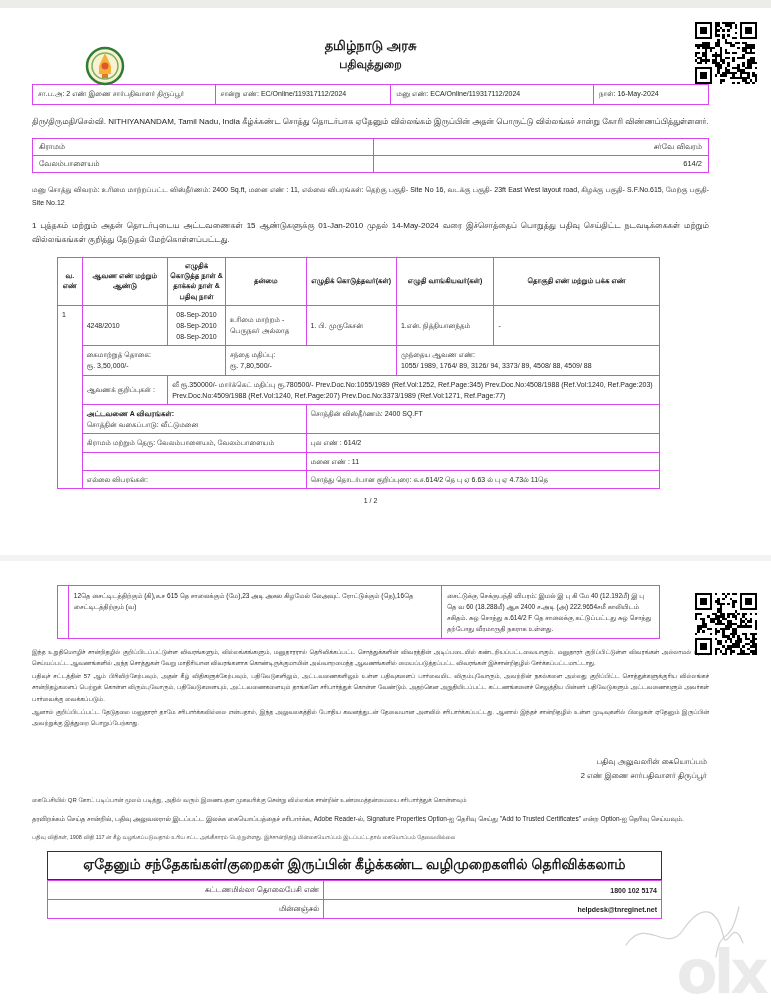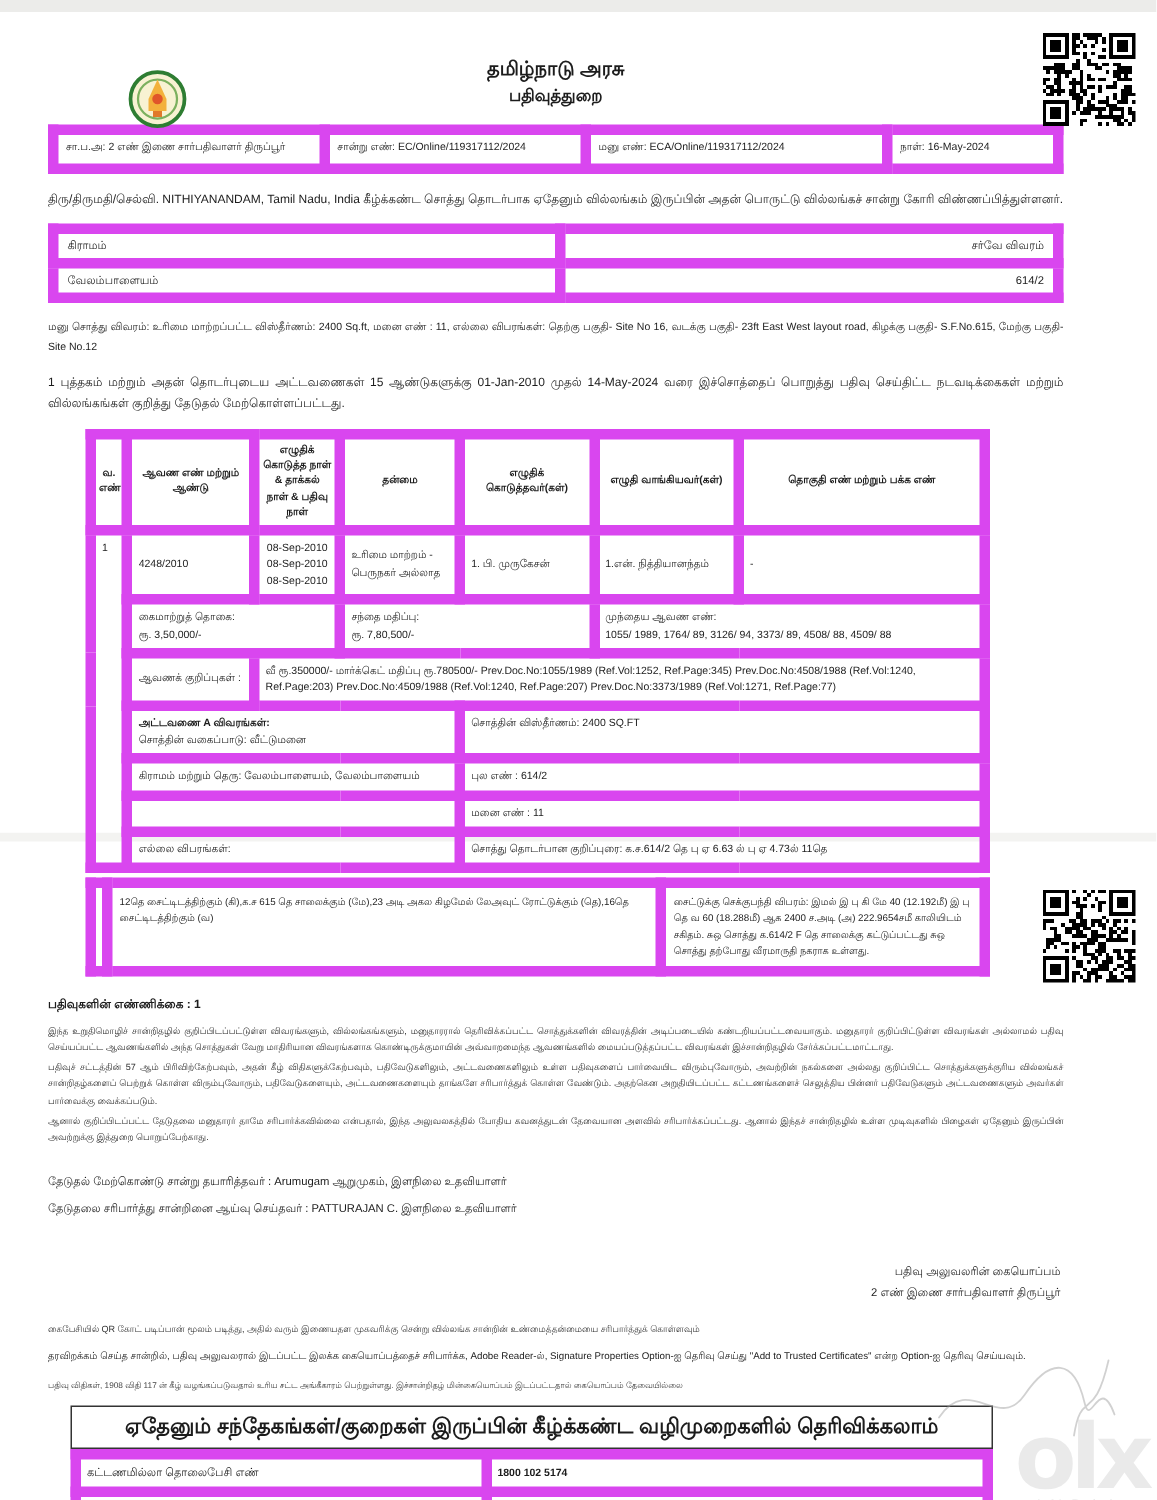--- a/index.html
+++ b/index.html
@@ -23,21 +23,21 @@
   .qr1{top:14px;}
   .qr2{top:8px;}
 
   
   .hdr{text-align:center;padding-top:30px;}
   .hdr .l1{font-size:13px;font-weight:bold;}
   .hdr .l2{font-size:11px;font-weight:bold;margin-top:3px;}
   .hdr .title{font-size:13px;font-weight:bold;margin-top:12px;letter-spacing:.3px;}
 
   table{border-collapse:collapse;}
-  td,th{border:7px solid #d946ef;vertical-align:top;margin-left:27px;}
+  td,th{border:1px solid #d946ef;vertical-align:top;margin-left:27px;}
 
   .info-table{width:100%;margin-top:12px;font-size:7px;}
   .info-table td{padding:4px 5px;line-height:1.5;}
   .info-table td:nth-child(1){width:27%;}
   .info-table td:nth-child(2){width:26%;}
   .info-table td:nth-child(3){width:30%;}
   .info-table td:nth-child(4){width:17%;}
 
   .para{font-size:8px;line-height:1.75;text-align:justify;margin-top:10px;}
   .para.small{font-size:7px;line-height:1.9;}
@@ -73,21 +73,21 @@
   .disc p{margin:0 0 2px 0;}
   .staff{font-size:7.5px;margin-top:14px;line-height:2.4;}
   .signblock{text-align:right;font-size:7.5px;margin-top:26px;line-height:1.9;padding-right:2px;}
   .qrnote{font-size:6px;color:#333;margin-top:14px;}
   .adobenote{font-size:6.5px;line-height:1.8;text-align:justify;margin-top:9px;}
   .legalnote{font-size:5.5px;color:#444;margin-top:9px;}
 
   .banner{margin-left:15px;width:613px;margin-top:10px;border:1px solid #333;
           font-size:14px;font-weight:bold;text-align:center;padding:4px 0 5px 0;}
   .footer-table{margin-left:15px;width:615px;font-size:7.5px;border-top:none;}
-  .footer-table td{padding:4px 4px;text-align:left;vertical-align:middle;}
+  .footer-table td{padding:4px 4px;text-align:right;vertical-align:middle;}
   .footer-table td:nth-child(1){width:45%;}
   .footer-table .val{font-weight:bold;font-size:7px;}
 
   .watermark{position:absolute;right:6px;bottom:14px;text-align:center;pointer-events:none;}
   .watermark .olx{font-size:60px;font-weight:bold;color:rgba(185,185,185,0.30);
     letter-spacing:-4px;line-height:.8;font-family:"DejaVu Sans",sans-serif;}
   .watermark .india{font-size:11px;letter-spacing:6px;color:rgba(160,160,160,0.55);margin-top:2px;}
   .signature-scribble{position:absolute;right:20px;top:310px;opacity:.45;}
 </style>
 </head>
@@ -666,32 +666,27 @@
         </colgroup>
       <tbody>
           <tr>
         <td></td>
         <td>12தெ சைட்டிடத்திற்கும் (கி),க.ச 615 தெ சாலைக்கும் (மே),23 அடி அகல கிழமேல் லேஅவுட் ரோட்டுக்கும் (தெ),16தெ சைட்டிடத்திற்கும் (வ)</td>
         <td>சைட்டுக்கு செக்குபந்தி விபரம்: இமல் இ பு கி மே 40 (12.192மீ) இ பு தெ வ 60 (18.288மீ) ஆக 2400 ச.அடி (அ) 222.9654சமீ காலியிடம் சகிதம். சுஒ சொத்து க.614/2 F தெ சாலைக்கு கட்டுப்பட்டது சுஒ சொத்து தற்போது வீரமாருதி நகராக உள்ளது.</td>
       </tr>
     </tbody>
       </table>
 
-    <div class="count-line">பதிவுகளின் எண்ணிக்கை : 1</div>
 
     <div class="disc">
       <p>இந்த உறுதிமொழிச் சான்றிதழில் குறிப்பிடப்பட்டுள்ள விவரங்களும், வில்லங்கங்களும், மனுதாரரால் தெரிவிக்கப்பட்ட சொத்துக்களின் விவரத்தின் அடிப்படையில் கண்டறியப்பட்டவையாகும். மனுதாரர் குறிப்பிட்டுள்ள விவரங்கள் அல்லாமல் பதிவு செய்யப்பட்ட ஆவணங்களில் அந்த சொத்துகள் வேறு மாதிரியான விவரங்களாக கொண்டிருக்குமாயின் அவ்வாறமைந்த ஆவணங்களில் மையப்படுத்தப்பட்ட விவரங்கள் இச்சான்றிதழில் சேர்க்கப்பட்டமாட்டாது.</p>
       <p>பதிவுச் சட்டத்தின் 57 ஆம் பிரிவிற்கேற்பவும், அதன் கீழ் விதிகளுக்கேற்பவும், பதிவேடுகளிலும், அட்டவணைகளிலும் உள்ள பதிவுகளைப் பார்வையிட விரும்புவோரும், அவற்றின் நகல்களை அல்லது குறிப்பிட்ட சொத்துக்களுக்குரிய வில்லங்கச் சான்றிதழ்களைப் பெற்றுக் கொள்ள விரும்புவோரும், பதிவேடுகளையும், அட்டவணைகளையும் தாங்களே சரிபார்த்துக் கொள்ள வேண்டும். அதற்கென அறுதியிடப்பட்ட கட்டணங்களைச் செலுத்திய பின்னர் பதிவேடுகளும் அட்டவணைகளும் அவர்கள் பார்வைக்கு வைக்கப்படும்.</p>
       <p>ஆனால் குறிப்பிடப்பட்ட தேடுதலை மனுதாரர் தாமே சரிபார்க்கவில்லை என்பதால், இந்த அலுவலகத்தில் போதிய கவனத்துடன் தேவையான அளவில் சரிபார்க்கப்பட்டது. ஆனால் இந்தச் சான்றிதழில் உள்ள முடிவுகளில் பிழைகள் ஏதேனும் இருப்பின் அவற்றுக்கு இத்துறை பொறுப்பேற்காது.</p>
     </div>
 
-    <div class="staff">
-      <div>தேடுதல் மேற்கொண்டு சான்று தயாரித்தவர் : Arumugam ஆறுமுகம், இளநிலை உதவியாளர்</div>
-      <div>தேடுதலை சரிபார்த்து சான்றினை ஆய்வு செய்தவர் : PATTURAJAN C. இளநிலை உதவியாளர்</div>
-    </div>
 
     <div class="signblock">
       <div>பதிவு அலுவலரின் கையொப்பம்</div>
       <div>2 எண் இணை சார்பதிவாளர் திருப்பூர்</div>
     </div>
 
     <div class="qrnote">கைபேசியில் QR கோட் படிப்பான் மூலம் படித்து, அதில் வரும் இணையதள முகவரிக்கு சென்று வில்லங்க சான்றின் உண்மைத்தன்மையை சரிபார்த்துக் கொள்ளவும்</div>
 
     <div class="adobenote">தரவிறக்கம் செய்த சான்றில், பதிவு அலுவலரால் இடப்பட்ட இலக்க கையொப்பத்தைச் சரிபார்க்க, Adobe Reader-ல், Signature Properties Option-ஐ தெரிவு செய்து "Add to Trusted Certificates" என்ற Option-ஐ தெரிவு செய்யவும்.</div>
 

